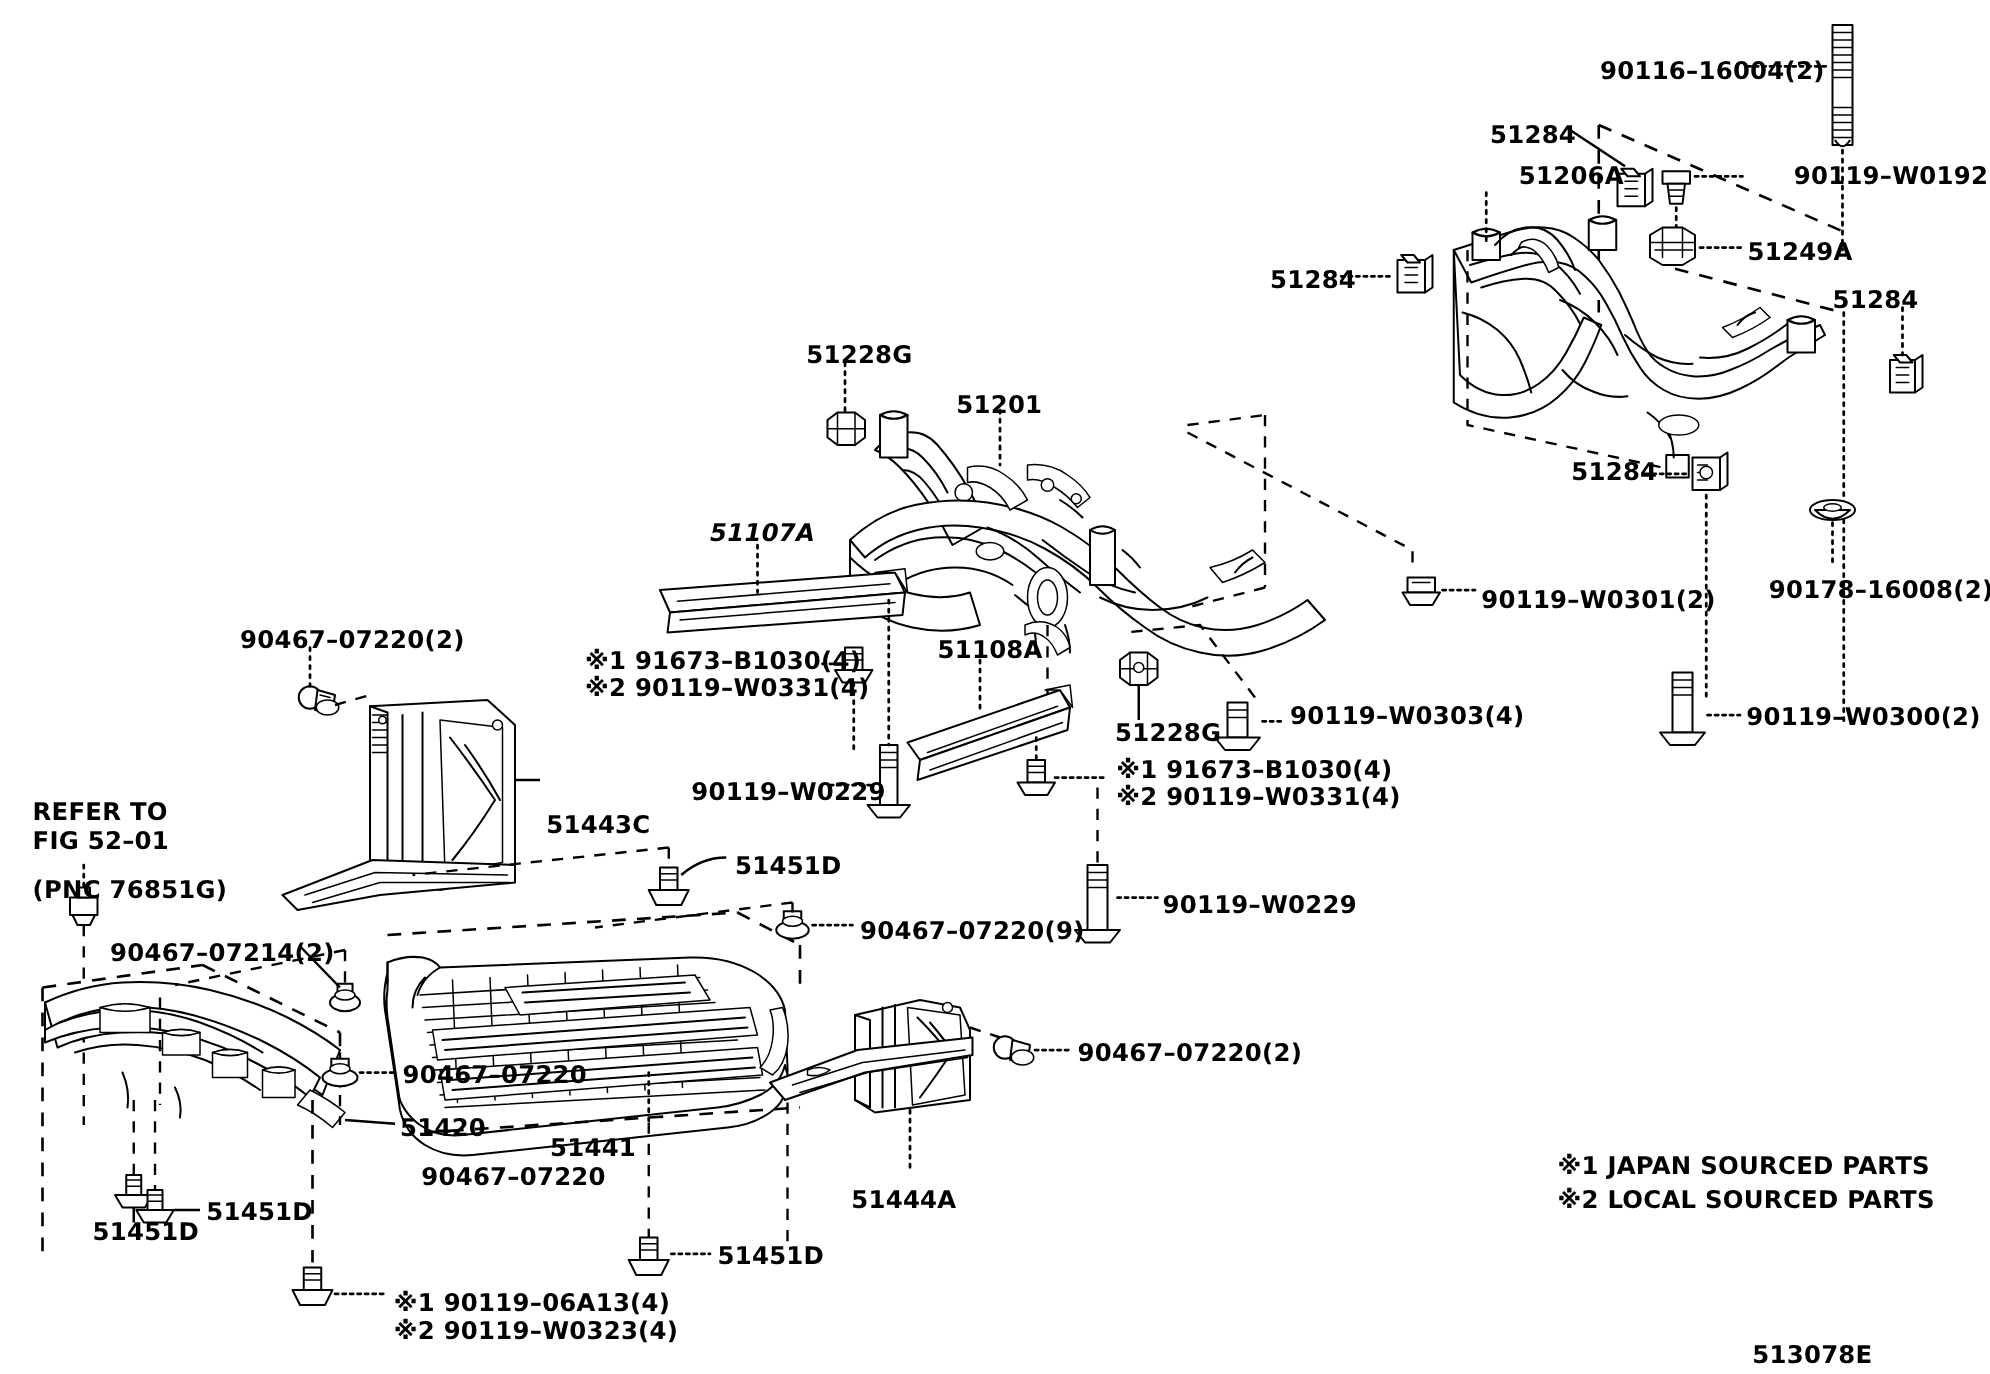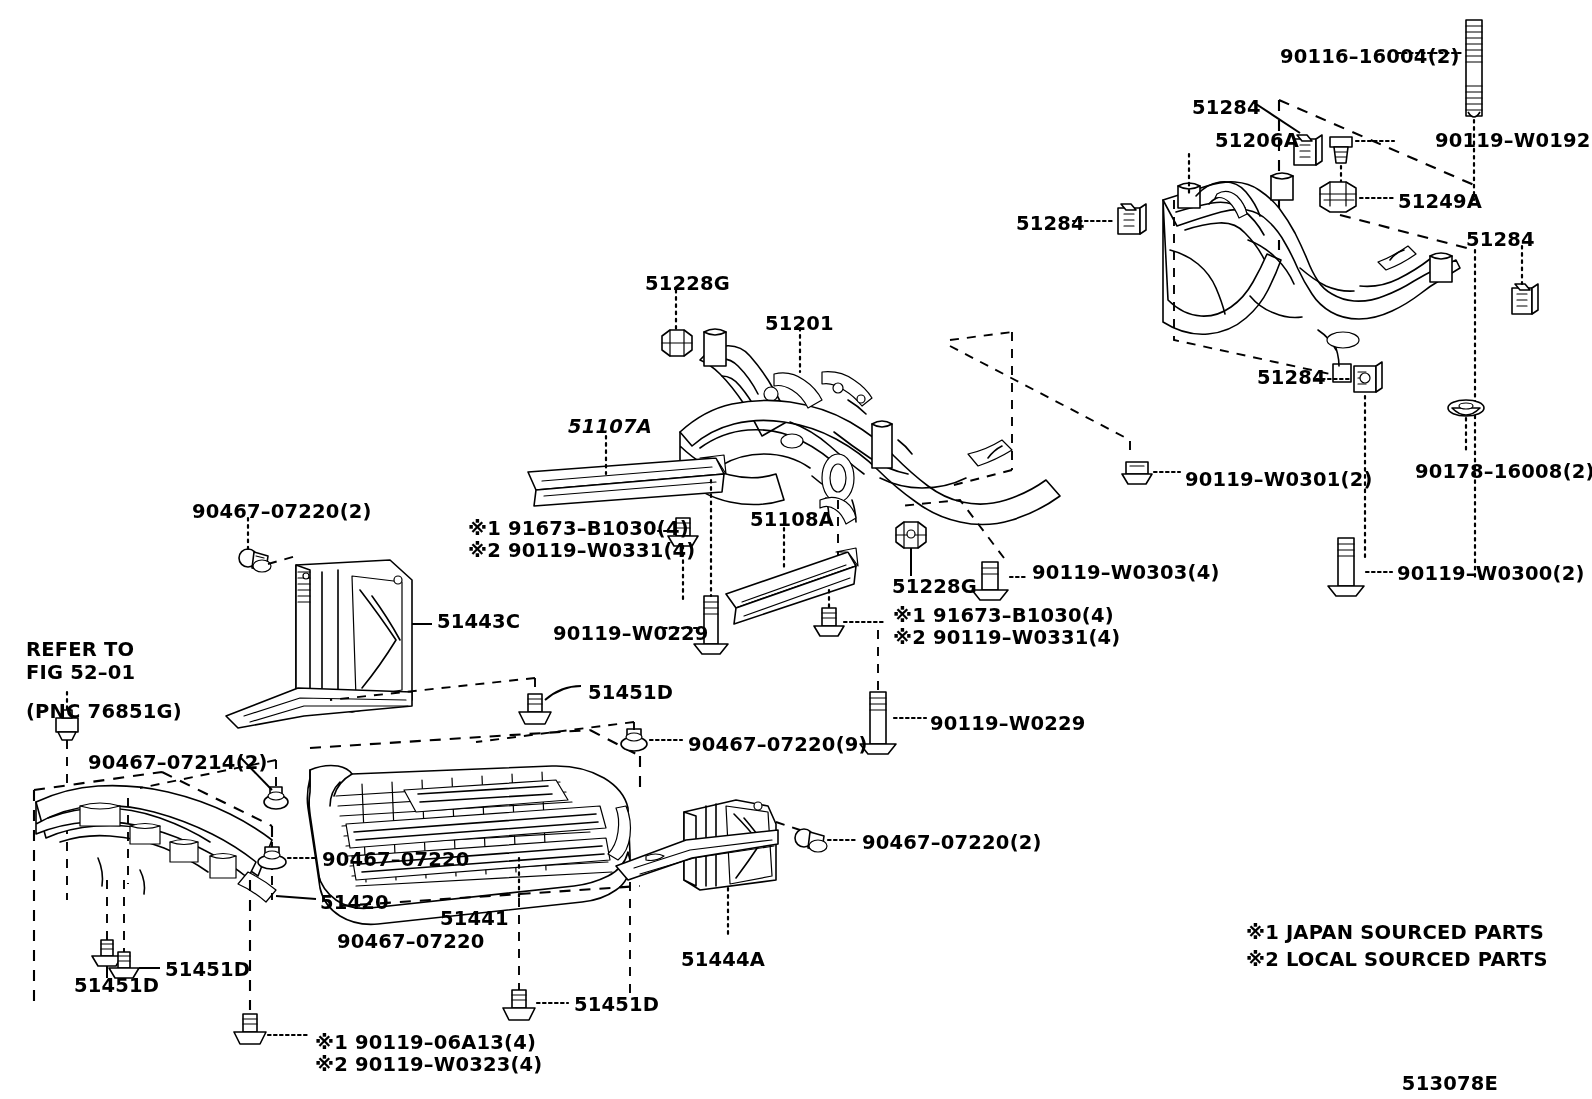--- a/index.html
+++ b/index.html
@@ -478,21 +478,21 @@
       <div class="lbl" style="left: 1185px; top: 468px;">90119–W0301(2)</div>
       <div class="lbl" style="left: 192px; top: 500px;">90467–07220(2)</div>
       <div class="lbl" style="left: 468px; top: 517px;">※1 91673–B1030(4)</div>
       <div class="lbl" style="left: 468px; top: 539px;">※2 90119–W0331(4)</div>
       <div class="lbl" style="left: 750px; top: 508px;">51108A</div>
       <div class="lbl" style="left: 892px; top: 575px;">51228G</div>
       <div class="lbl" style="left: 1032px; top: 561px;">90119–W0303(4)</div>
       <div class="lbl" style="left: 1397px; top: 562px;">90119–W0300(2)</div>
       <div class="lbl" style="left: 893px; top: 604px;">※1 91673–B1030(4)</div>
       <div class="lbl" style="left: 893px; top: 626px;">※2 90119–W0331(4)</div>
-      <div class="lbl" style="left: 437px; top: 610px;">51443C</div>
+      <div class="lbl" style="left: 437px; top: 648px;">51443C</div>
       <div class="lbl" style="left: 553px; top: 622px;">90119–W0229</div>
       <div class="lbl" style="left: 26px; top: 638px;">REFER TO</div>
       <div class="lbl" style="left: 26px; top: 661px;">FIG 52–01</div>
       <div class="lbl" style="left: 26px; top: 684px; margin-top: 16px;">(PNC 76851G)</div>
       <div class="lbl" style="left: 588px; top: 681px;">51451D</div>
       <div class="lbl" style="left: 688px; top: 733px;">90467–07220(9)</div>
       <div class="lbl" style="left: 930px; top: 712px;">90119–W0229</div>
       <div class="lbl" style="left: 88px; top: 751px;">90467–07214(2)</div>
       <div class="lbl" style="left: 862px; top: 831px;">90467–07220(2)</div>
       <div class="lbl" style="left: 322px; top: 848px;">90467–07220</div>

